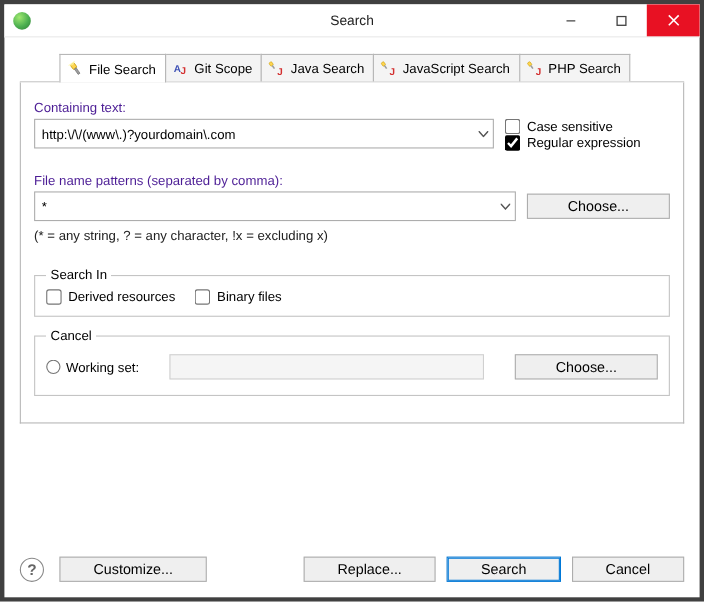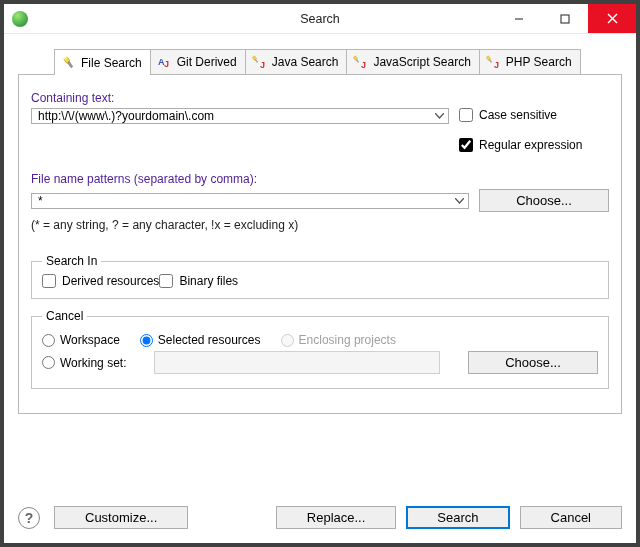--- a/index.html
+++ b/index.html
@@ -76,36 +76,36 @@
     border: 1px solid #b7b7b7; border-top: none;
     padding: 10px 12px 14px 12px;
     background: #fff;
   }
   .label { margin: 6px 0 3px 0; color: #4c1d95; }
   .row { display: flex; align-items: flex-start; gap: 10px; }
   .combo {
     display: flex; align-items: center;
     border: 1px solid #adadad;
     background: #fff;
-    height: 16px;
+    height: 27px;
     flex: 1;
   }
   .combo input {
     border: none; outline: none;
     flex: 1; padding: 0 6px;
     font-family: inherit; font-size: 12px;
     background: transparent;
   }
   .combo .drop {
     width: 18px; height: 100%;
     display: flex; align-items: center; justify-content: center;
     border-left: 0;
     color: #555;
   }
-  .checks { display: flex; flex-direction: column; gap: 16px; min-width: 150px; }
+  .checks { display: flex; flex-direction: column; gap: 1px; min-width: 150px; }
   .chk { display: flex; align-items: center; gap: 6px; }
   .chk input[type=checkbox] {
     width: 14px; height: 14px; margin: 0;
     accent-color: #000;
   }
   .chk.disabled { color: #a0a0a0; }
   .chk.disabled input { opacity: 0.5; }
   .btn {
     border: 1px solid #adadad;
     background: #efefef;
@@ -117,21 +117,21 @@
     cursor: pointer;
   }
   .btn.default { border: 1px solid #0078d7; box-shadow: inset 0 0 0 1px #0078d7; }
   .hint { color: #222; margin: 6px 0 22px 0; }
   fieldset {
     border: 1px solid #c4c4c4;
     margin: 0 0 10px 0;
     padding: 6px 10px 10px 10px;
   }
   legend { padding: 0 4px; }
-  .inline-checks { display: flex; }
+  .inline-checks { display: flex; gap: 18px; }
   .radio-row { display:flex; align-items:center; gap: 20px; margin: 4px 0; }
   .radio { display: flex; align-items: center; gap: 5px; }
   .radio input[type=radio]{ width:13px; height:13px; margin:0; }
   .radio.disabled { color:#a0a0a0; }
   .ws-input {
     flex: 1; height: 23px;
     border: 1px solid #d0d0d0;
     background: #f5f5f5;
     margin: 0 8px;
   }
@@ -189,21 +189,21 @@
         </span>
         <span>File Search</span>
       </div>
       <div class="tab">
         <span class="tab-icon">
           <svg width="16" height="16">
               <text x="1" y="11" font-size="9" font-weight="bold" fill="#3f51b5">A</text>
               <text x="7" y="13" font-size="9" font-weight="bold" fill="#d32f2f">J</text>
             </svg>
         </span>
-        <span>Git Derived</span>
+        <span>Git Scope</span>
       </div>
       <div class="tab">
         <span class="tab-icon">
           <svg width="16" height="16">
               <g transform="rotate(-35 6 6) scale(0.7)">
                 <rect x="4" y="1" width="4" height="5" rx="1" fill="#ffd54f" stroke="#c79b00" stroke-width="0.7"></rect>
                 <rect x="5" y="6" width="2" height="5" fill="#9e9e9e"></rect>
               </g>
               <text x="8" y="14" font-size="9" font-weight="bold" fill="#d32f2f">J</text>
             </svg>
@@ -284,34 +284,20 @@
           </label>
           <label class="chk">
             <input type="checkbox" style="">
             <span>Binary files</span>
           </label>
         </div>
       </fieldset>
 
       <fieldset>
         <legend>Cancel</legend>
-        <div class="radio-row">
-          <label class="radio">
-            <input type="radio" name="scope" style="">
-            <span>Workspace</span>
-          </label>
-          <label class="radio">
-            <input type="radio" name="scope" checked="" style="">
-            <span>Selected resources</span>
-          </label>
-          <label class="radio disabled">
-            <input type="radio" name="scope" disabled="" style="">
-            <span>Enclosing projects</span>
-          </label>
-        </div>
         <div class="radio-row" style="align-items:center">
           <label class="radio">
             <input type="radio" name="scope" style="">
             <span>Working set:</span>
           </label>
           <div class="ws-input"></div>
           <button class="btn" style="min-width:130px">
             <span>Choose...</span>
           </button>
         </div>

